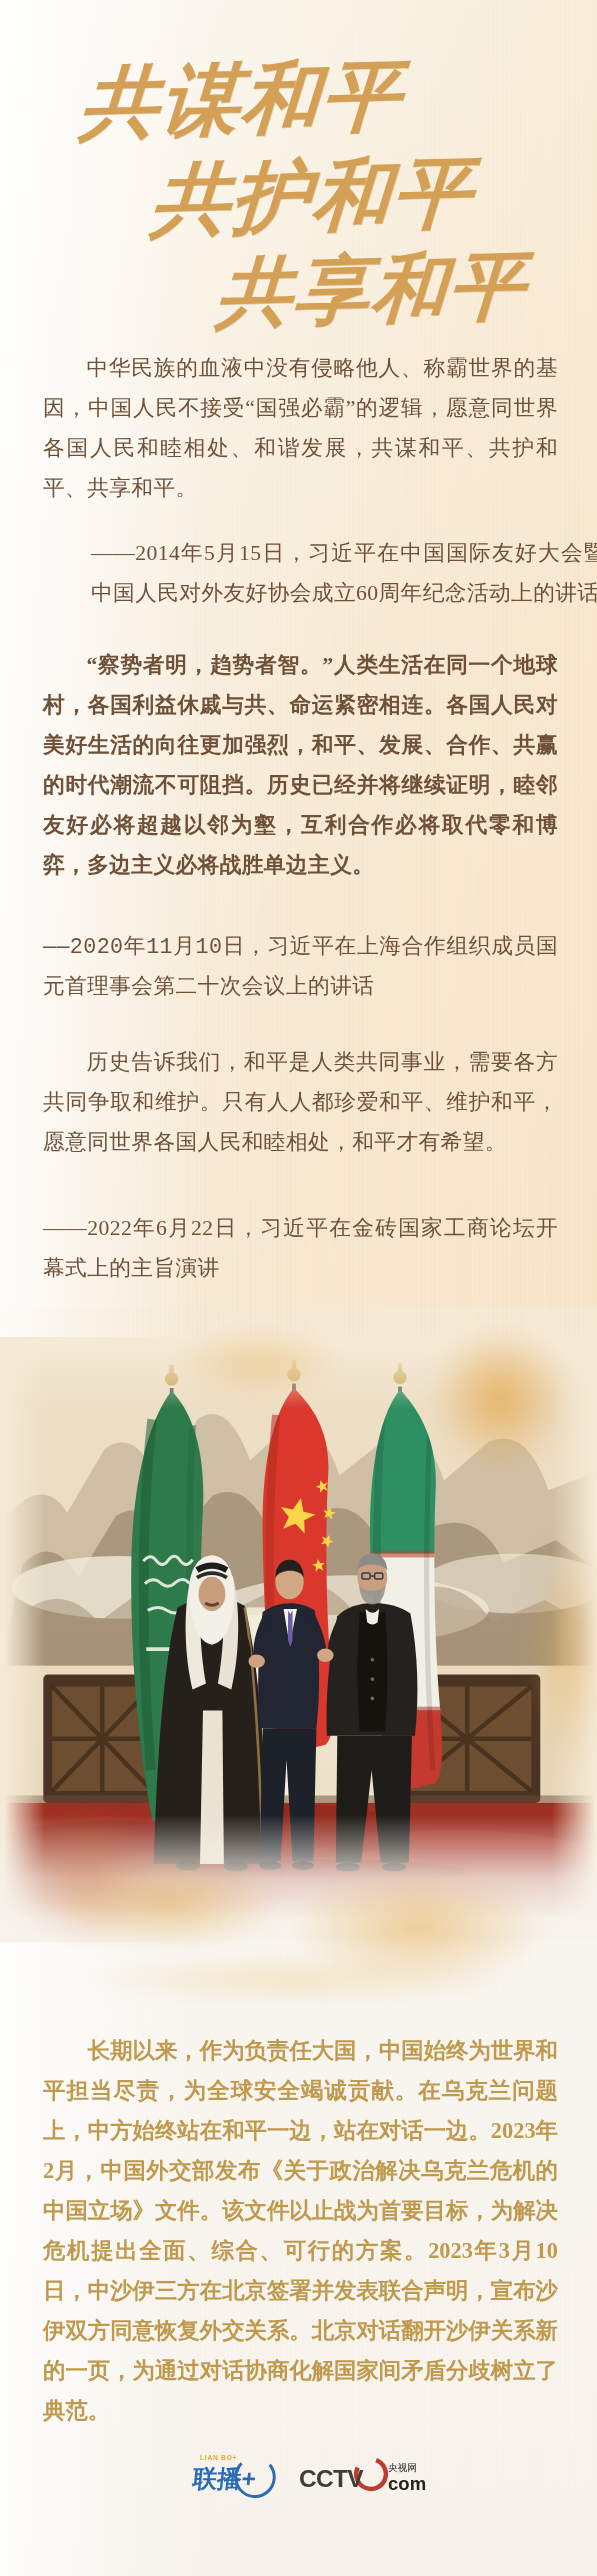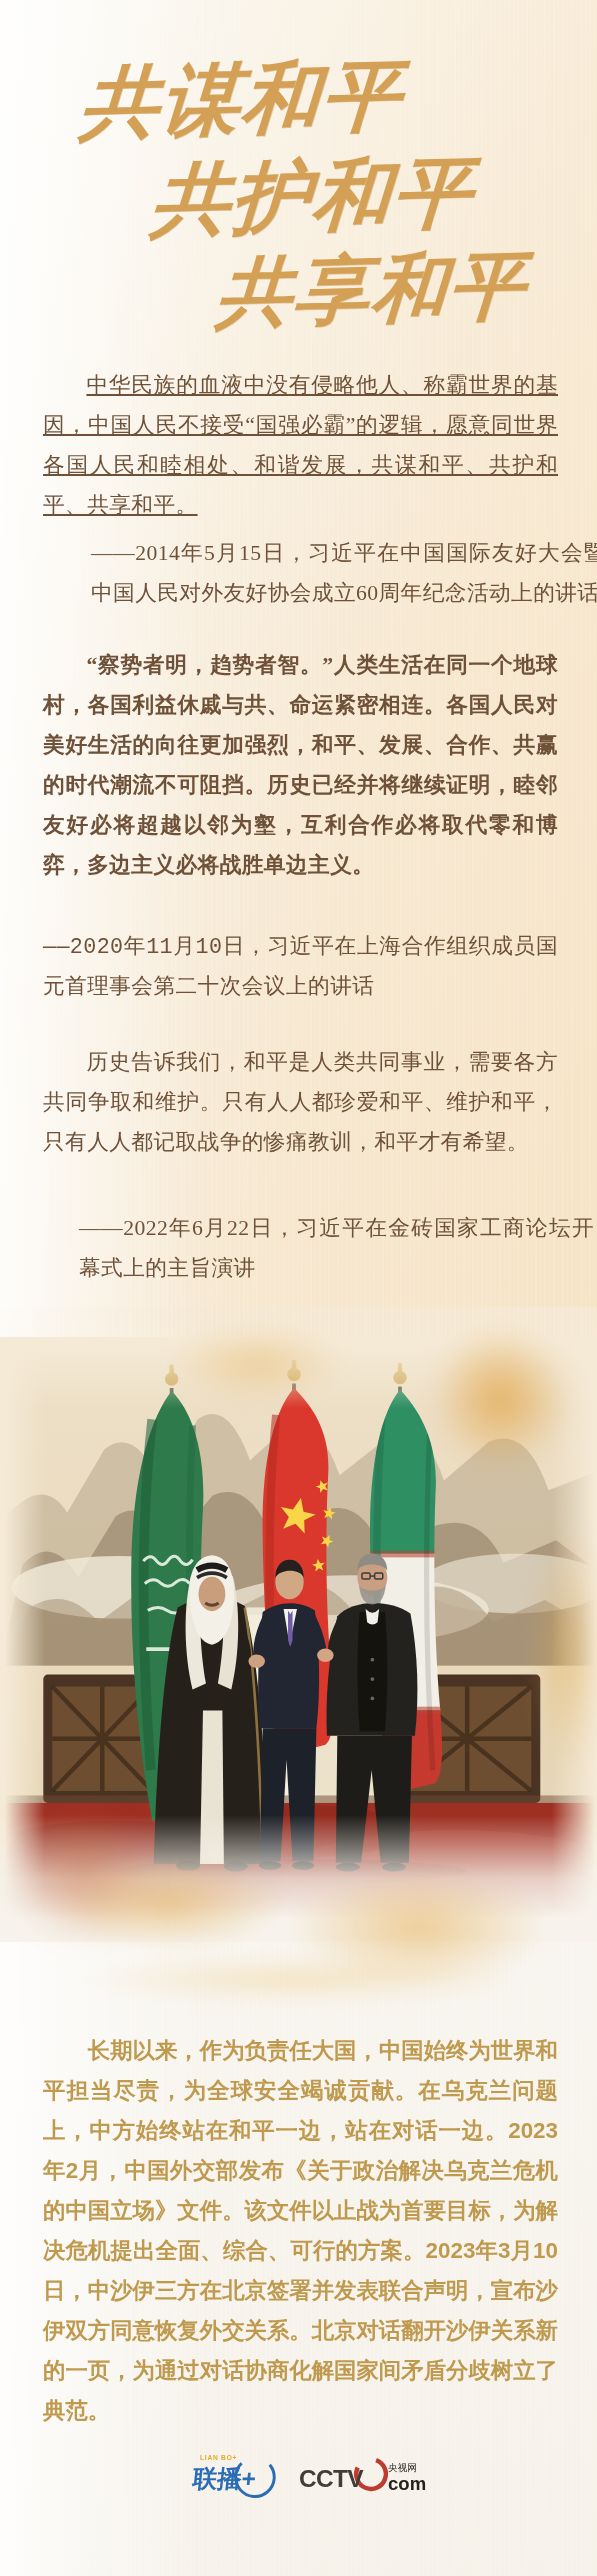--- a/index.html
+++ b/index.html
@@ -17,23 +17,23 @@
     letter-spacing:2.2px;transform:skewX(-5deg) rotate(-1.5deg);
     text-shadow:0.7px 0.7px 0 rgba(186,128,50,.35);white-space:nowrap;}
   #title1{left:81px;top:48px;font-size:78px;}
   #title2{left:152px;top:145px;font-size:78px;}
   #title3{left:217px;top:240px;font-size:75px;}
 
   .quote-text,.quote-source,.closing-text{
     position:absolute;left:43px;width:515px;text-align:justify;
     font-size:21.7px;line-height:40px;letter-spacing:0.4px;color:#6e5138;}
   .quote-text{text-indent:2em;}
-  #q1t{top:343px;text-decoration:underline;} #q1s{top:511px;margin-left:48px;}
+  #q1t{top:326px;} #q1s{top:511px;margin-left:48px;}
   #q2t{top:623px;font-weight:bold;} #q2s{top:906px;font-family:Liberation Mono, monospace;}
-  #q3t{top:1020px;} #q3s{top:1186px;margin-left:36px;}
+  #q3t{top:1020px;} #q3s{top:1186px;}
 
   .photo{position:absolute;left:0;top:1337px;width:597px;height:605px;}
   .photo svg{display:block;}
   .fade{position:absolute;pointer-events:none;}
   .fade-top{left:0;top:0;width:597px;height:71px;background:linear-gradient(180deg,#f5ead6 8%,rgba(245,234,214,0) 100%);}
   .fade-left{left:0;top:0;width:45px;height:605px;background:linear-gradient(90deg,#f5ead6 10%,rgba(245,234,214,0) 100%);}
   .fade-right{right:0;top:0;width:45px;height:605px;background:linear-gradient(270deg,#f5ead6 5%,rgba(245,234,214,0) 100%);}
   .fade-bottom{left:0;bottom:0;width:597px;height:127px;background:linear-gradient(0deg,#f7f3ec 18%,rgba(247,243,236,.8) 50%,rgba(247,243,236,0) 100%);}
 
   .splash{position:absolute;pointer-events:none;}
@@ -44,21 +44,21 @@
   .splash-right{left:519px;top:1478px;width:97px;height:351px;filter:blur(10.5px);
     background:radial-gradient(closest-side,rgba(223,172,84,.5),rgba(223,172,84,0) 72%);}
   .splash-bl{left:-18.7px;top:1777px;width:202px;height:194px;filter:blur(12px);
     background:radial-gradient(closest-side,rgba(203,110,58,.4),rgba(203,110,58,0) 72%);}
   .splash-bottom{left:0;top:1838px;width:597px;height:172px;filter:blur(7.5px);
     background:
       radial-gradient(closest-side at 28% 38%,rgba(226,170,80,.55),rgba(226,170,80,0) 70%),
       radial-gradient(closest-side at 70% 52%,rgba(230,180,95,.6),rgba(230,180,95,0) 72%),
       radial-gradient(closest-side at 50% 82%,rgba(240,210,150,.5),rgba(240,210,150,0) 75%);}
 
-  .closing-text{top:2009px;font-family:Liberation Sans, sans-serif;
+  .closing-text{top:2009px;font-family:Liberation Serif, serif;
     font-weight:bold;color:#bf9a4e;font-size:22.4px;text-indent:2em;letter-spacing:0;}
 
   .footer-logo{position:absolute;}
   #lianbo{left:191px;top:2452px;width:93px;height:46px;}
   #cctv{left:297px;top:2457px;width:131px;height:43px;}
 </style>
 </head>
 <body>
 
 <div class="bg-topwash"></div>
@@ -69,21 +69,21 @@
   <div id="title1" class="title-line">共谋和平</div>
   <div id="title2" class="title-line">共护和平</div>
   <div id="title3" class="title-line">共享和平</div>
 </header>
 
 <section>
   <p id="q1t" class="quote-text">中华民族的血液中没有侵略他人、称霸世界的基因，中国人民不接受“国强必霸”的逻辑，愿意同世界各国人民和睦相处、和谐发展，共谋和平、共护和平、共享和平。</p>
   <p id="q1s" class="quote-source">——2014年5月15日，习近平在中国国际友好大会暨中国人民对外友好协会成立60周年纪念活动上的讲话</p>
   <p id="q2t" class="quote-text">“察势者明，趋势者智。”人类生活在同一个地球村，各国利益休戚与共、命运紧密相连。各国人民对美好生活的向往更加强烈，和平、发展、合作、共赢的时代潮流不可阻挡。历史已经并将继续证明，睦邻友好必将超越以邻为壑，互利合作必将取代零和博弈，多边主义必将战胜单边主义。</p>
   <p id="q2s" class="quote-source">——2020年11月10日，习近平在上海合作组织成员国元首理事会第二十次会议上的讲话</p>
-  <p id="q3t" class="quote-text">历史告诉我们，和平是人类共同事业，需要各方共同争取和维护。只有人人都珍爱和平、维护和平，只有人人都记取战争的惨痛教训，和平才有希望。</p>
+  <p id="q3t" class="quote-text">历史告诉我们，和平是人类共同事业，需要各方共同争取和维护。只有人人都珍爱和平、维护和平，愿意同世界各国人民和睦相处，和平才有希望。</p>
   <p id="q3s" class="quote-source">——2022年6月22日，习近平在金砖国家工商论坛开幕式上的主旨演讲</p>
 </section>
 
 <figure class="photo" style="margin:0;">
   <svg viewBox="0 0 800 810" width="597" height="605">
     <defs>
       <linearGradient id="wall" x1="0" y1="0" x2="0" y2="1">
         <stop offset="0" stop-color="#eee0c8"></stop>
           <stop offset="0.55" stop-color="#e9dabd"></stop>
           <stop offset="1" stop-color="#e2d1b2"></stop>

